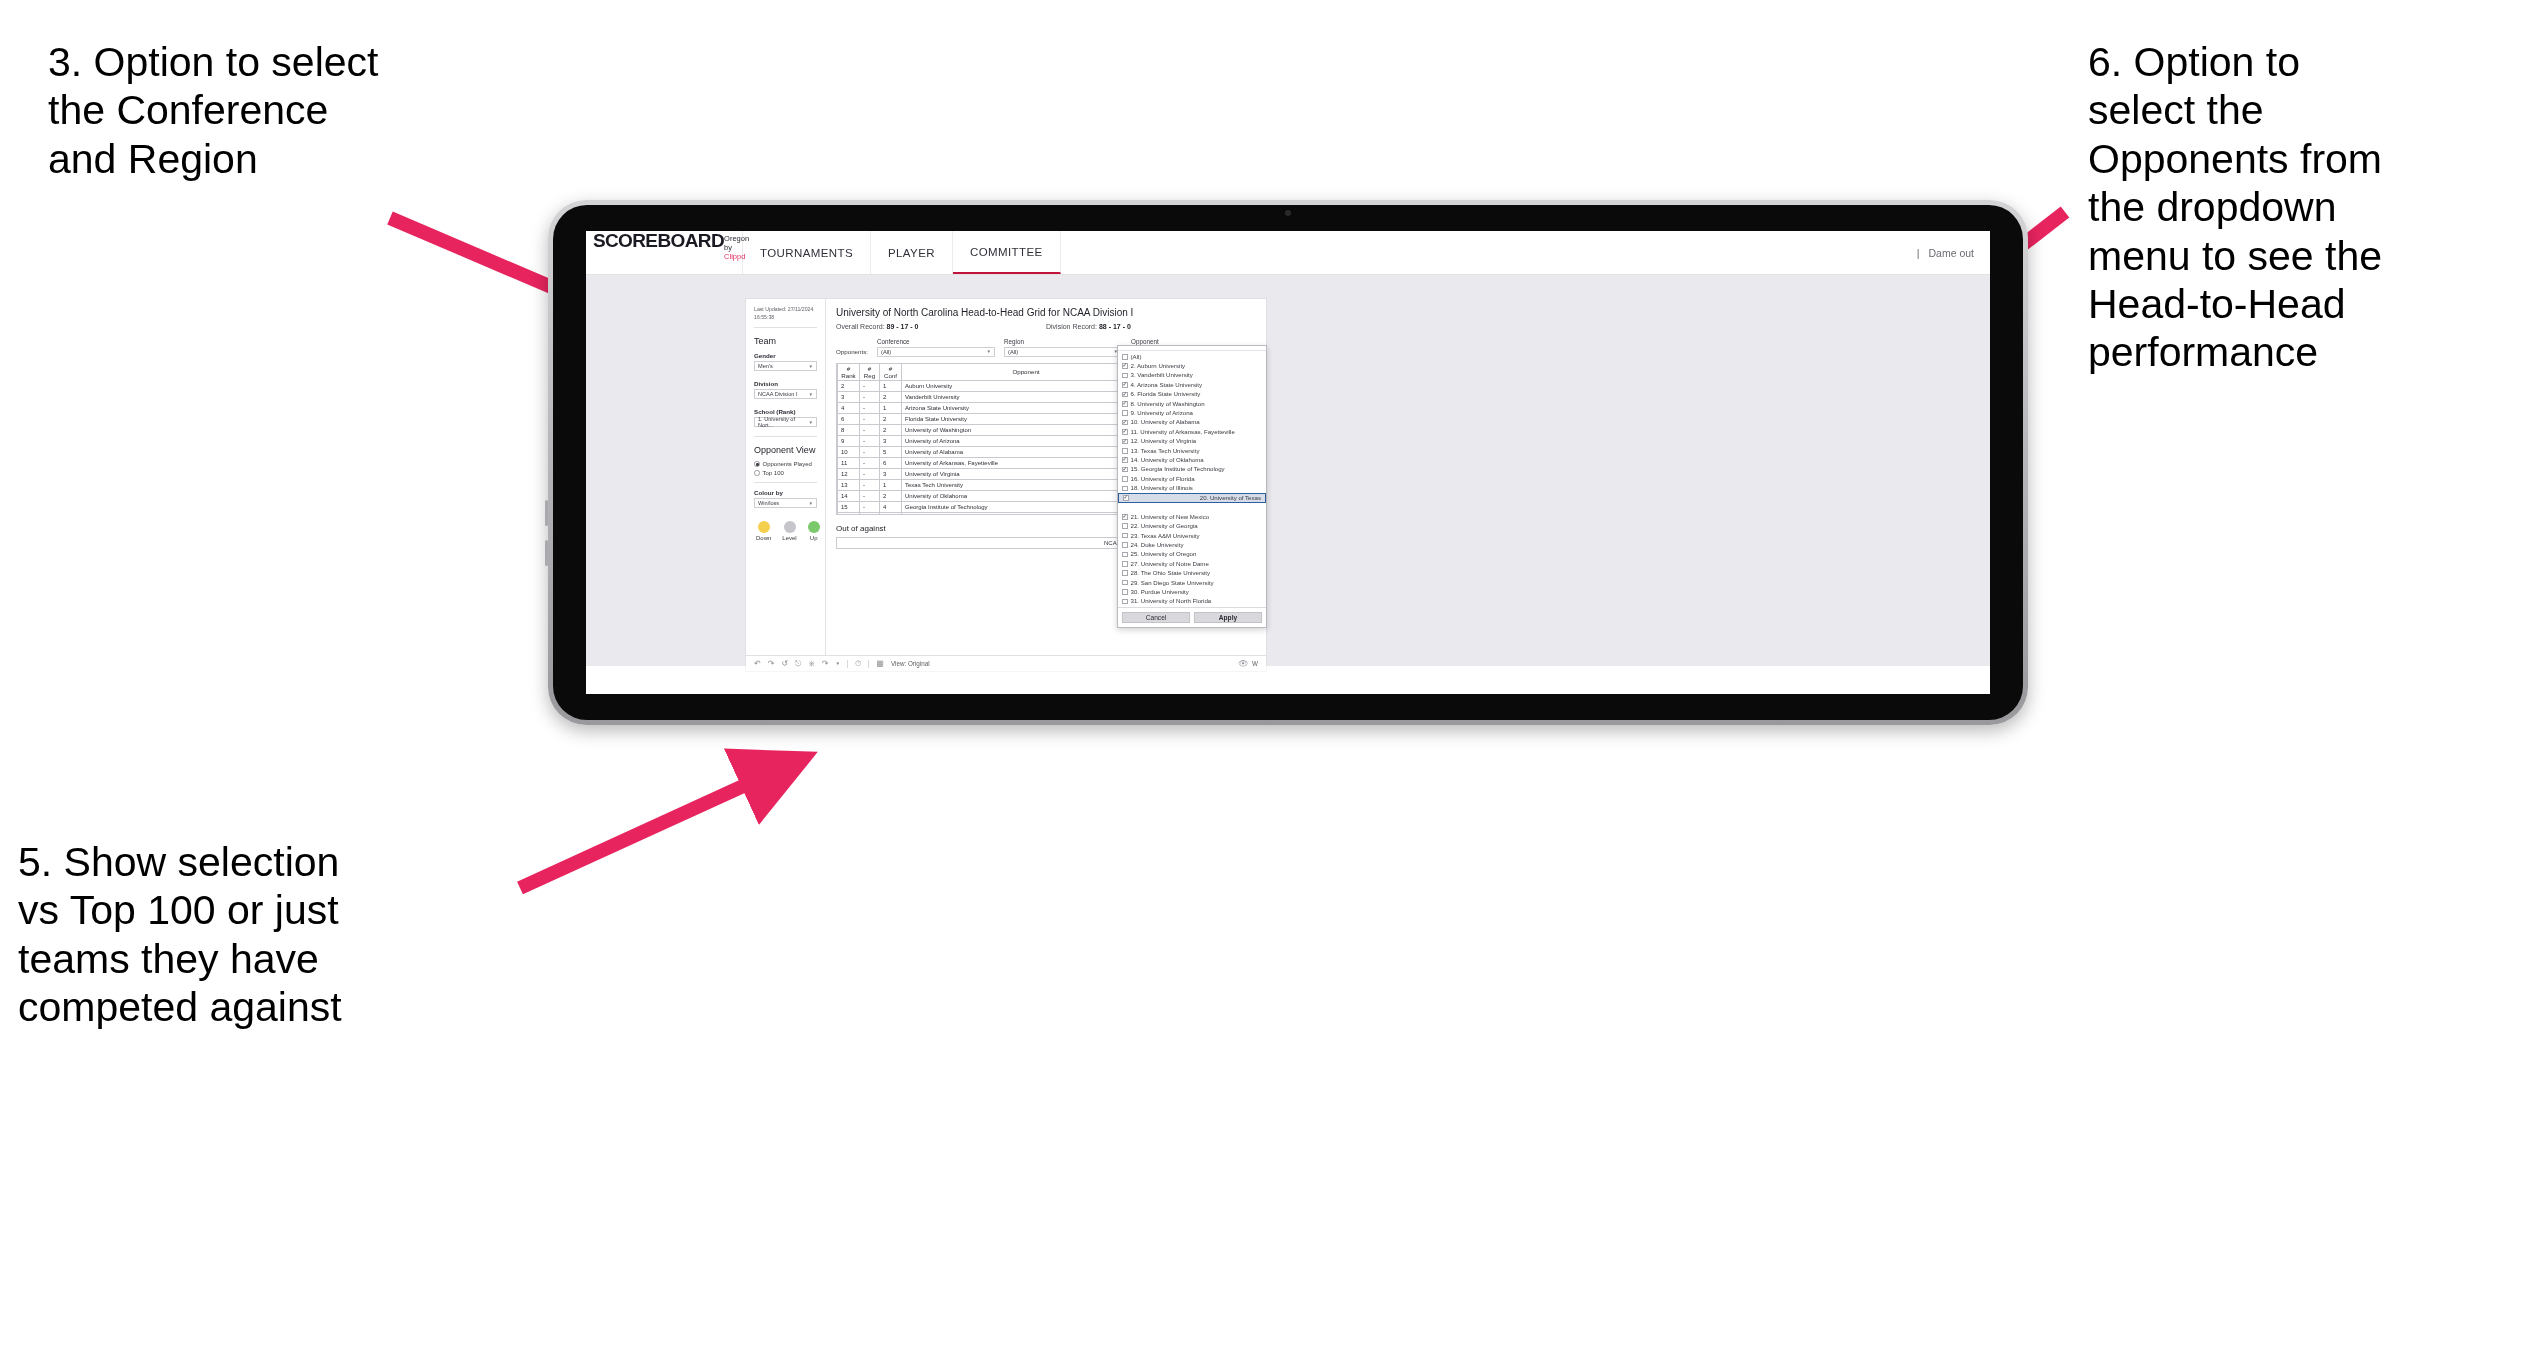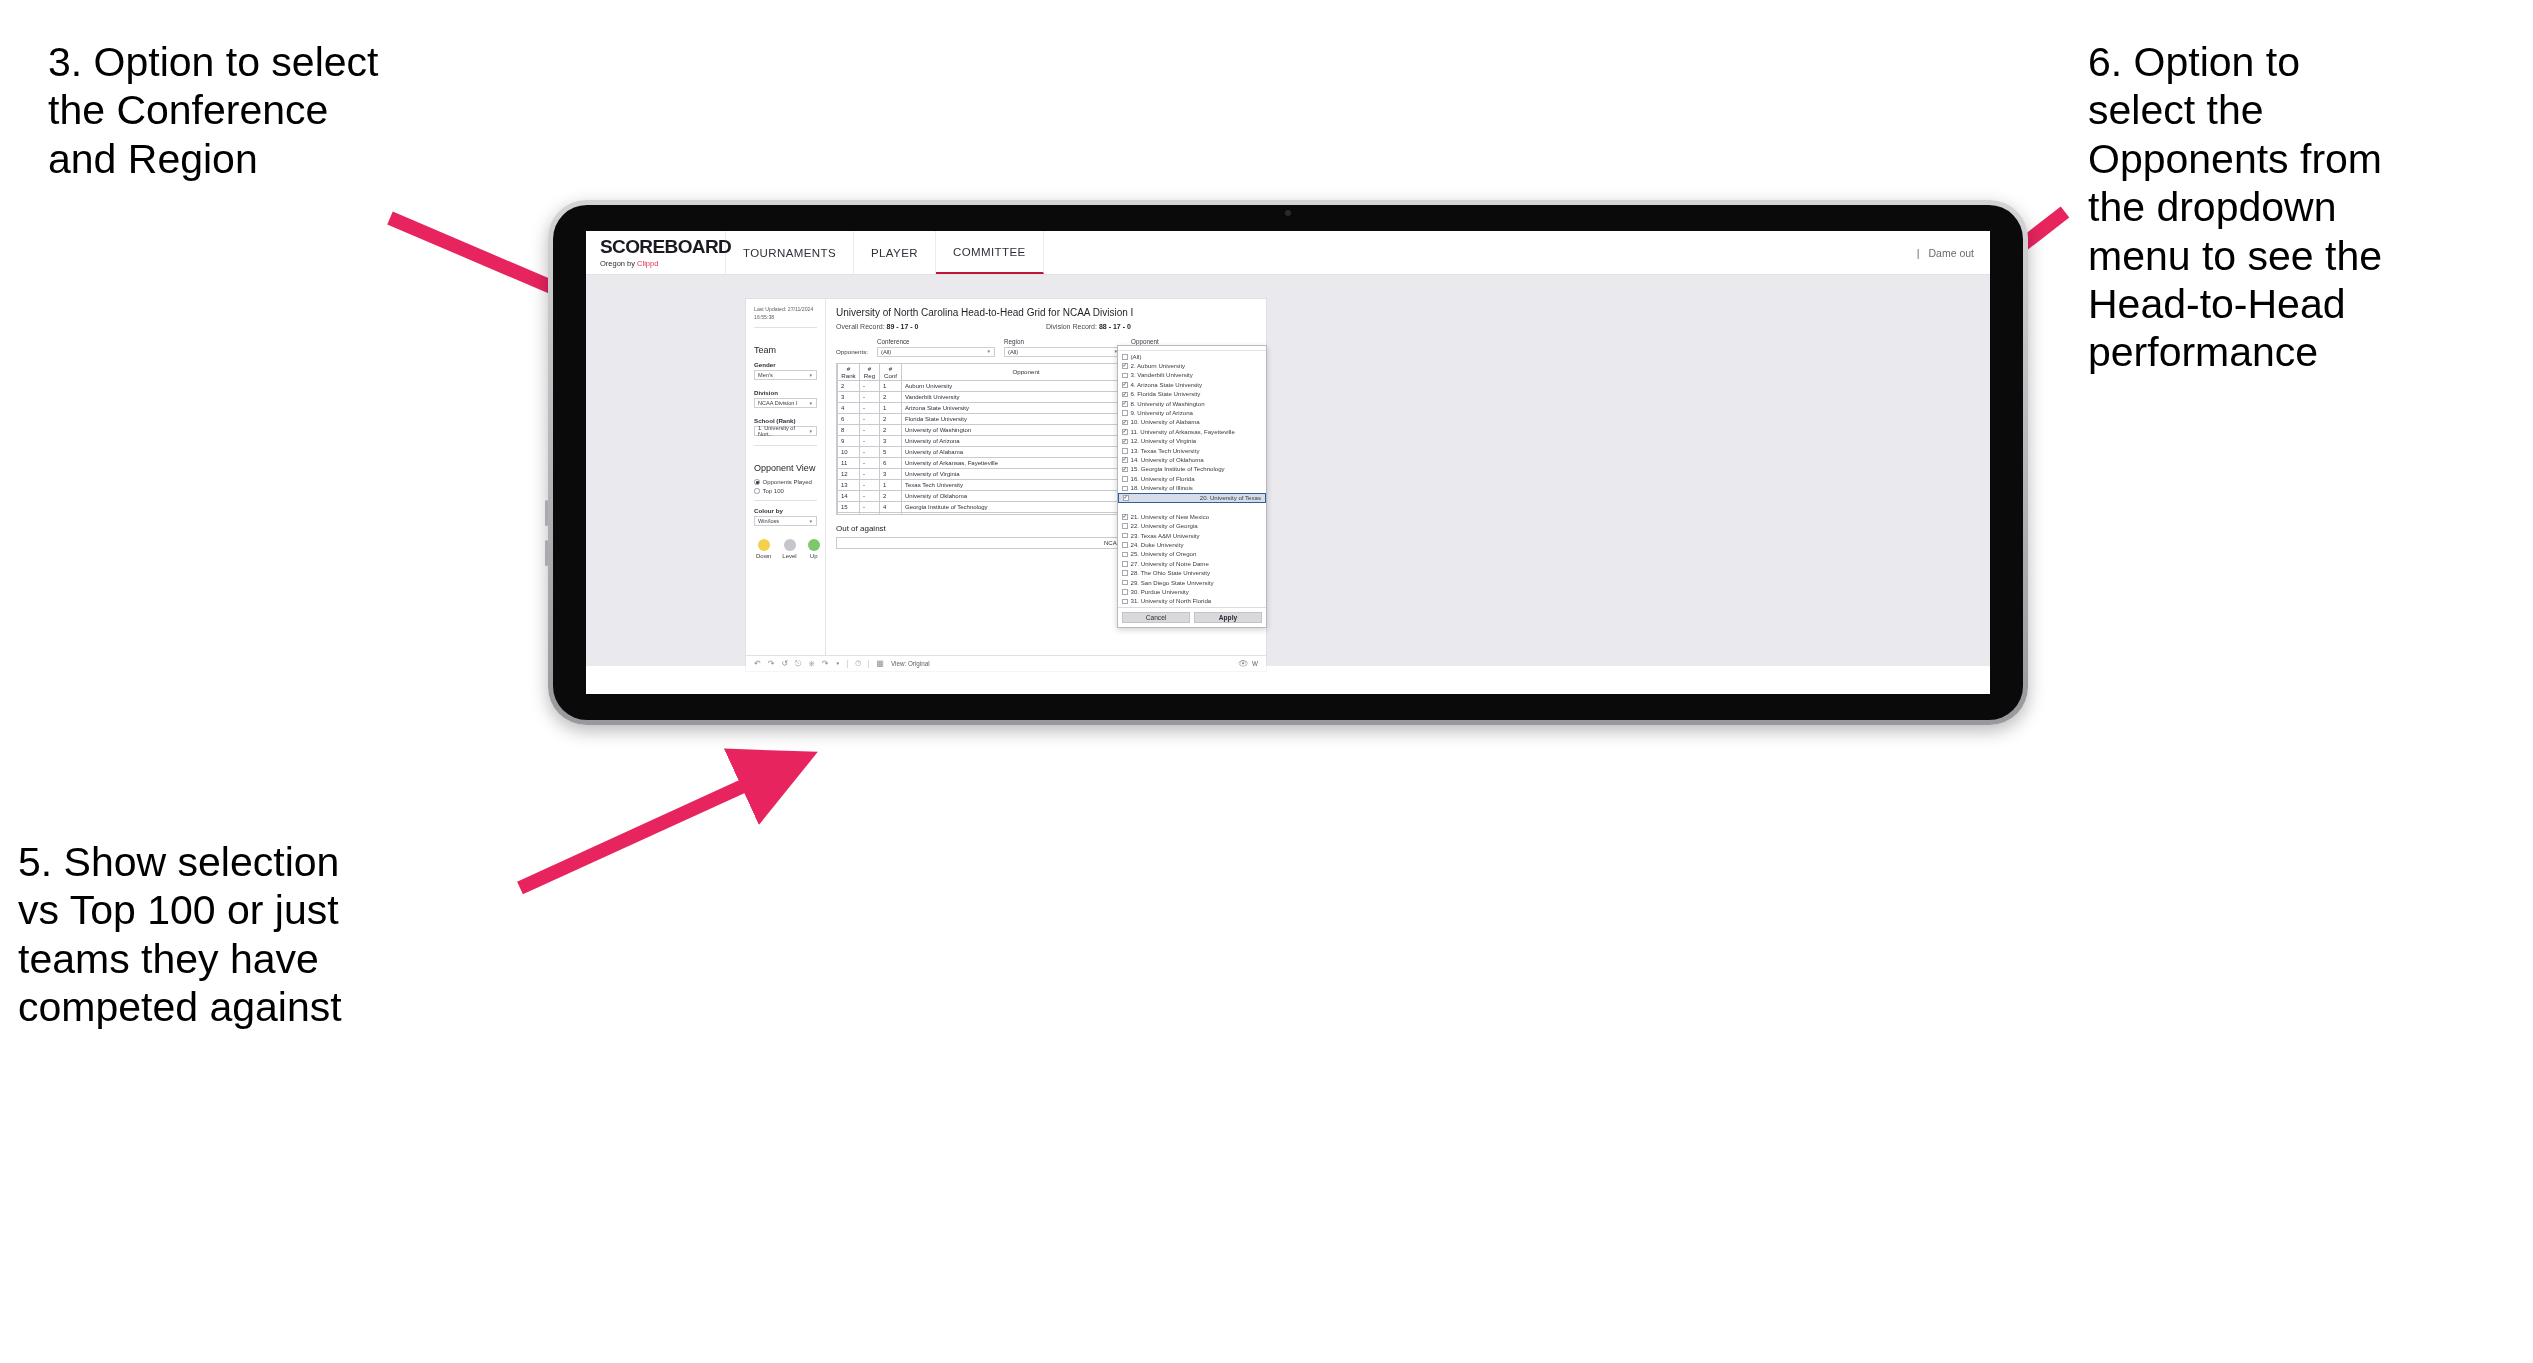--- a/index.html
+++ b/index.html
@@ -52,22 +52,22 @@
 
   
   .app-top {
     height: 44px;
     background:#fff;
     display:flex; align-items:stretch;
     border-bottom:1px solid #e2e2e2;
     position: relative;
   }
   .brand {
-    width: 140px;
-    display:flex; flex-direction:column; justify-content:center;
+    width: 157px;
+    display:flex; flex-direction:row; justify-content:center;
     padding-left: 14px;
     border-right: 1px solid #ececec;
   }
   .brand-title {
     font-size: 19px; font-weight: 800; letter-spacing:-0.6px;
     color:#1a1a22; line-height:1; font-family:"Liberation Sans", sans-serif;
   }
   .brand-sub { font-size:7.5px; color:#2b2b35; margin-top:2.5px; }
   .brand-sub .accent { color:#e0315b; }
   .topnav { display:flex; align-items:stretch; }
@@ -107,21 +107,21 @@
   .viz-body { display:flex; flex:1; min-height:0; }
 
   
   .side {
     width:80px; border-right:1px solid #e4e4e6;
     padding:7px 8px 0 8px; background:#fff;
     font-size:6px; color:#3d3d45;
   }
   .last-upd { font-size:5.2px; color:#63636b; line-height:1.45; }
   .hr { border-top:1px solid #e1e1e3; margin:6px 0 6px 0; }
-  .side-h { font-size:9px; color:#25252c; margin:17px 0 6px 0; font-weight:400;}
+  .side-h { font-size:9px; color:#25252c; margin:8px 0 6px 0; font-weight:400;}
   .fld-lab { font-size:6.2px; font-weight:700; color:#2d2d36; margin:0 0 2px 0; }
   .sel {
     height:10px; border:1px solid #cfcfd3; background:#fff;
     display:flex; align-items:center; justify-content:space-between;
     padding:0 3px; font-size:5.6px; color:#3a3a42; margin-bottom:9px;
     cursor:pointer;
   }
   .caret { font-size:4.6px; color:#7b7b83; }
   .radio-row { display:flex; align-items:center; gap:3px; margin-bottom:3px; cursor:pointer; }
   .radio {

